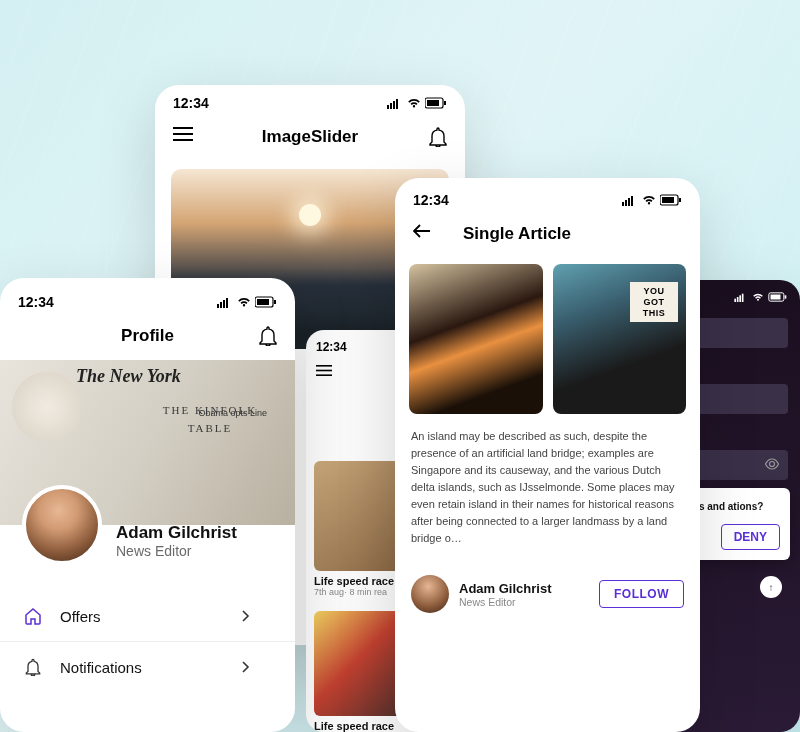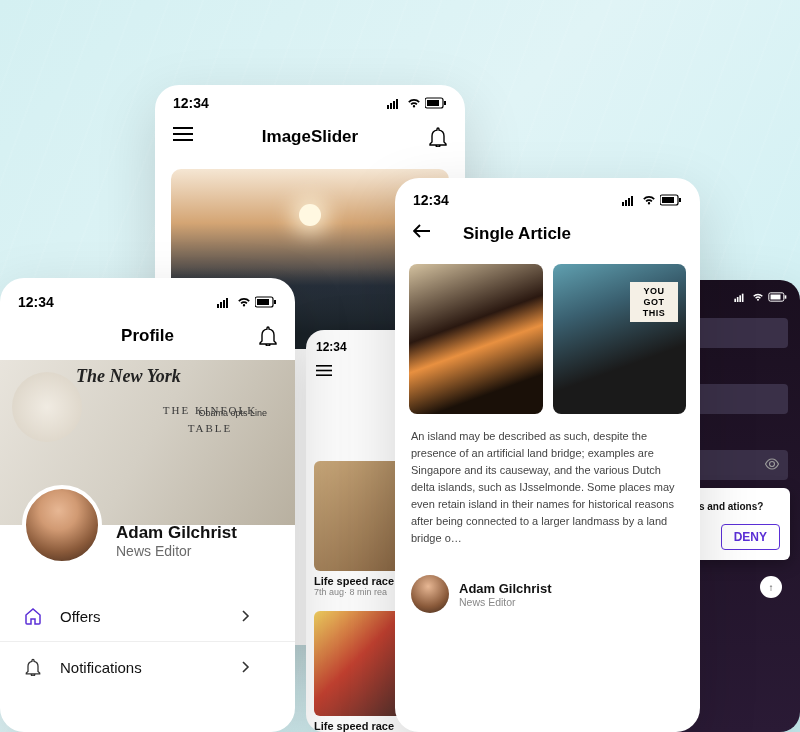--- a/index.html
+++ b/index.html
@@ -294,14 +294,15 @@
   </div>
   <div class="body">
     <p>An island may be described as such, despite the presence of an artificial land bridge; examples are Singapore and its causeway, and the various Dutch delta islands, such as IJsselmonde. Some places may even retain island in their names for historical reasons after being connected to a larger landmass by a land bridge o…</p>
   </div>
   <div class="author-row">
     <div class="aavatar"></div>
     <div class="ainfo">
       <div class="aname">Adam Gilchrist</div>
       <div class="arole">News Editor</div>
     </div>
+    <button class="follow">FOLLOW</button>
   </div>
 </div>
 
 </body></html>

